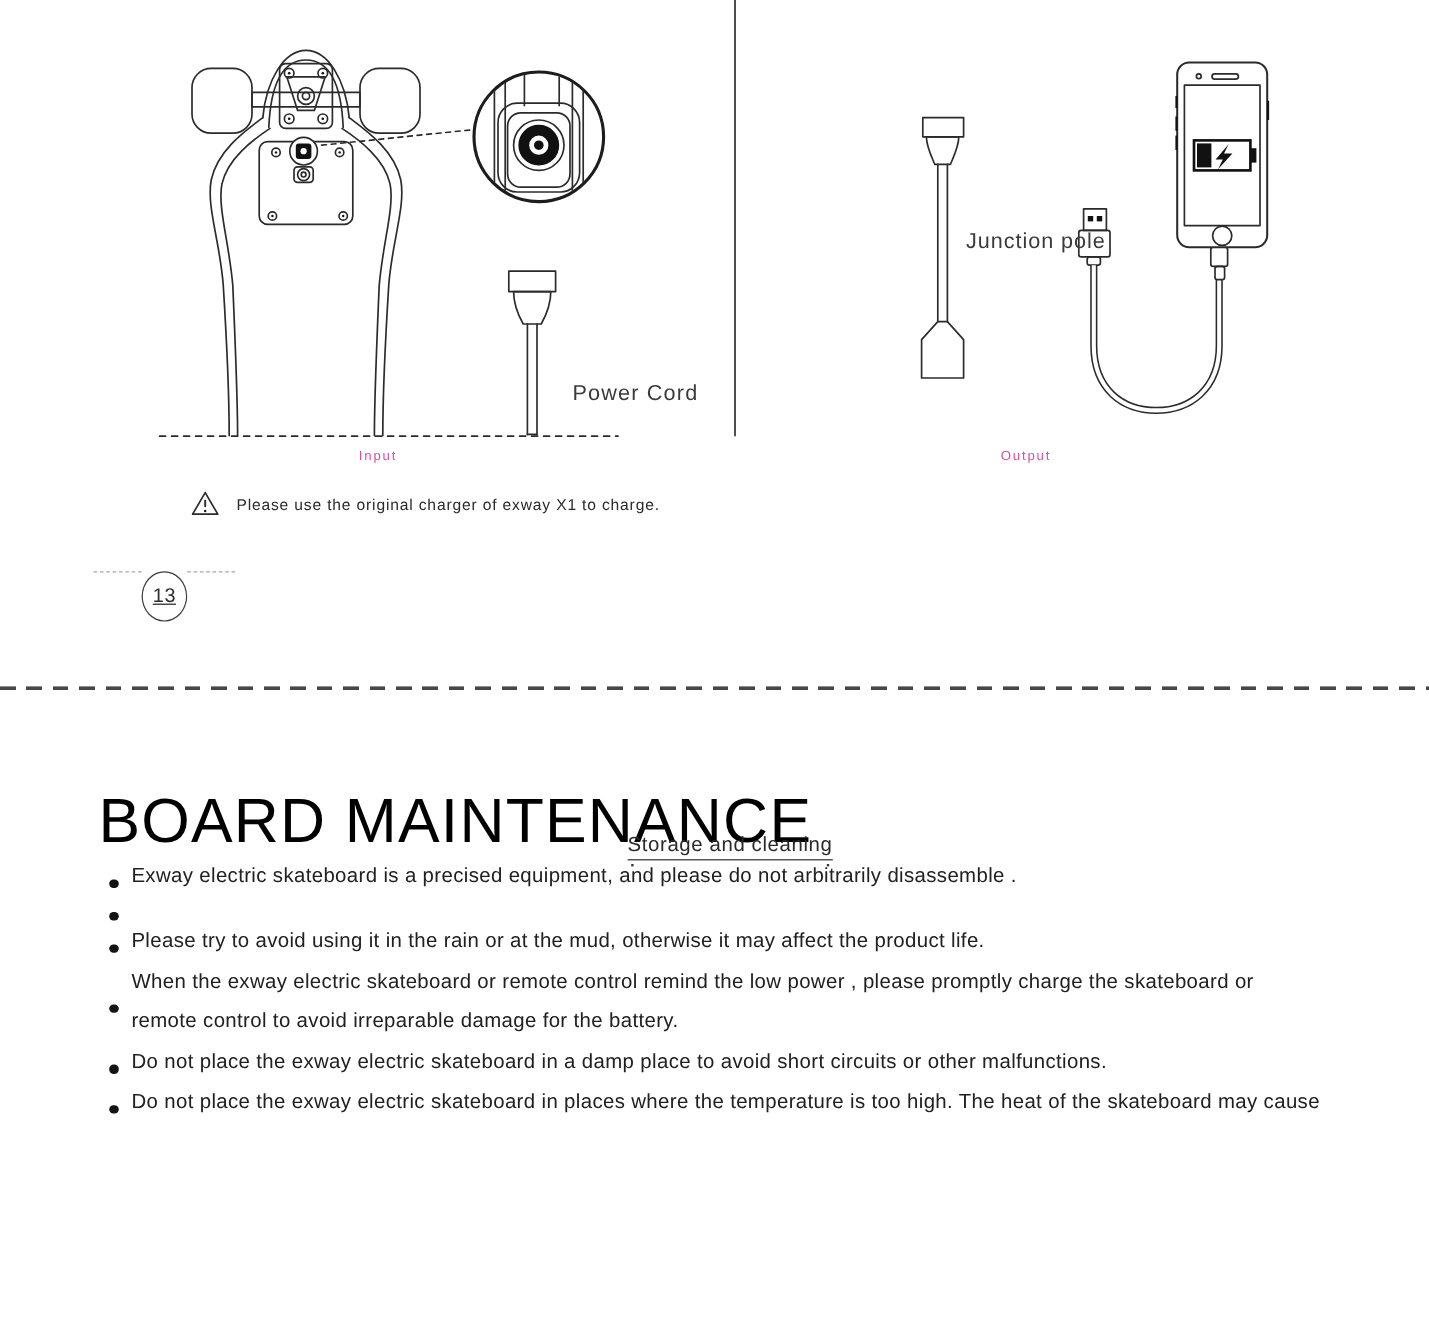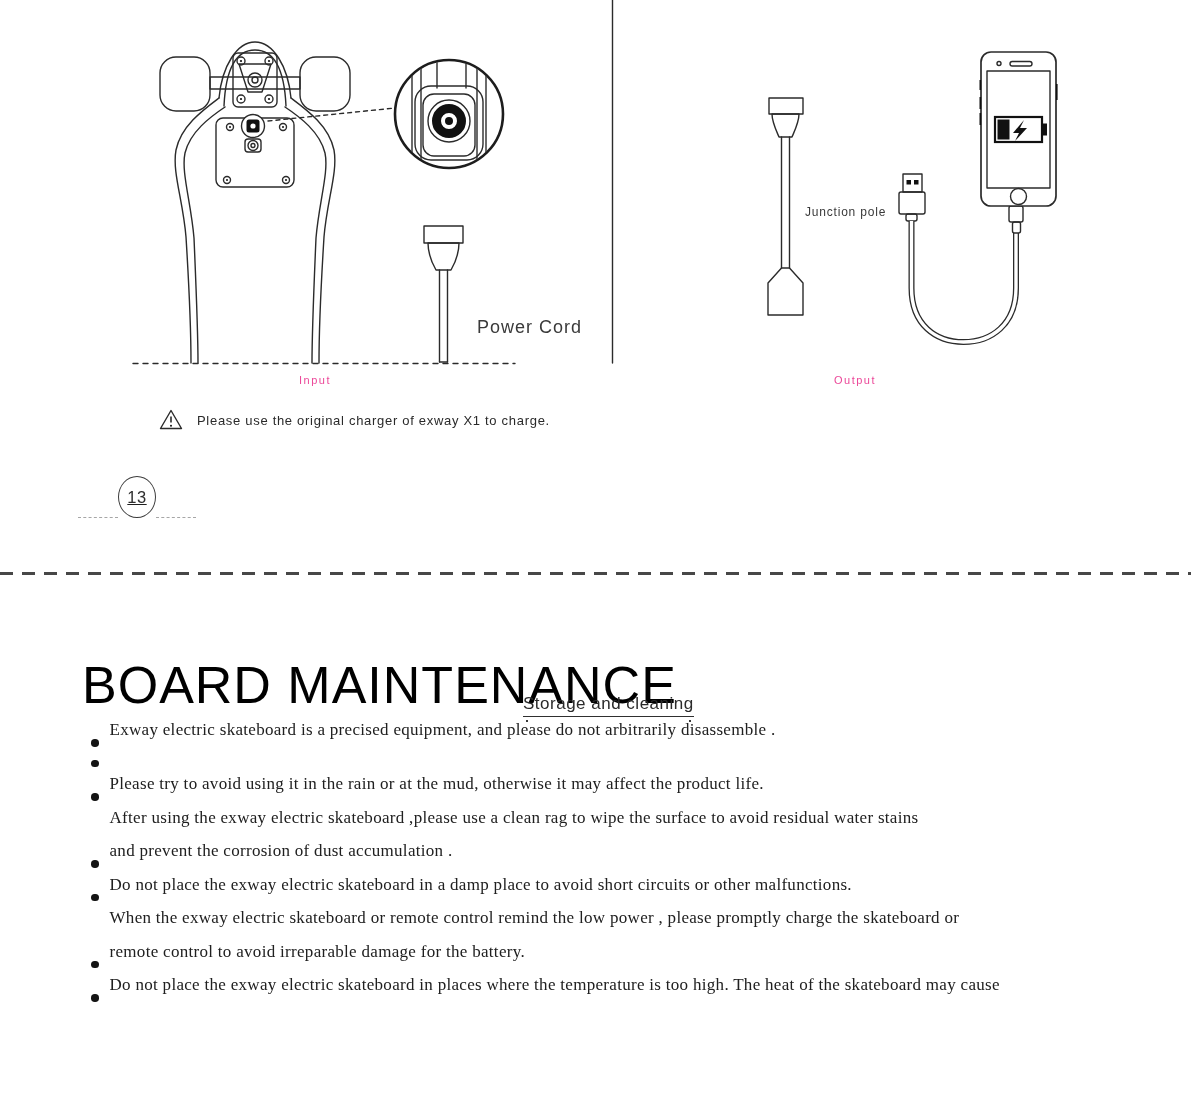--- a/index.html
+++ b/index.html
@@ -17,21 +17,21 @@
     font-size:18px;letter-spacing:1px;color:#3a3a3a;white-space:nowrap;
   }
   .zone-label{
     font-size:11px;letter-spacing:1.5px;color:#ec4899;white-space:nowrap;
   }
   .warning-text{
     font-size:13px;letter-spacing:0.7px;color:#2a2a2a;white-space:nowrap;
   }
   
   .page-marker{
-    left:78px;top:476px;display:flex;align-items:flex-end;text-decoration:underline;
+    left:78px;top:476px;display:flex;align-items:flex-start;text-decoration:underline;
   }
   .marker-dash{
     width:40px;height:0;border-top:1.4px dashed #a6a6a6;
   }
   .marker-circle{
     width:36px;height:40px;border:1.4px solid #3c3c3c;border-radius:50%;
     display:flex;align-items:center;justify-content:center;
     font-size:16.5px;color:#2e2e2e;letter-spacing:0.5px;
   }
   
@@ -50,21 +50,21 @@
   }
   .section-subtitle::before,.section-subtitle::after{
     content:"";position:absolute;bottom:-6px;width:2px;height:2px;background:#3a3a3a;
   }
   .section-subtitle::before{left:3px;}
   .section-subtitle::after{right:3px;}
   .bullet-list{
     left:84px;top:713px;width:1100px;
   }
   .bullet-item{
-    display:flex;align-items:flex-end;font-family:Liberation Serif, serif;
+    display:flex;align-items:center;
   }
   .bullet-dot{
     flex:0 0 auto;width:7.5px;height:7.5px;border-radius:50%;background:#141414;
     margin:13px 11px 0 7px;
   }
   .bullet-text{
     white-space:pre-wrap;
     font-size:17px;line-height:33.5px;letter-spacing:0.3px;color:#202020;
   }
   
@@ -206,21 +206,21 @@
 
     <g>
       <path class="ln" d="M171,410.5 L181.5,428.5 L160.5,428.5 Z"></path>
       <line x1="171" y1="416.5" x2="171" y2="422.5" stroke="#2b2b2b" stroke-width="1.6"></line>
       <circle class="fill" cx="171" cy="425.8" r="1"></circle>
     </g>
   </svg>
 
   <div class="abs diag-label" style="left:477px;top:317px">Power Cord</div>
 
-  <div class="abs diag-label" style="left:805px;top:205px;letter-spacing:0.8px;font-size:12px">Junction pole</div>
+  <div class="abs diag-label" style="left:805px;top:191px;letter-spacing:0.8px;font-size:18px">Junction pole</div>
 
   <div class="abs zone-label" style="left:299px;top:374px">Input</div>
 
   <div class="abs zone-label" style="left:834px;top:374px">Output</div>
 
   <div class="abs warning-text" style="left:197px;top:413px">Please use the original charger of exway X1 to charge.</div>
 
   <div class="abs page-marker">
     <div class="marker-dash"></div>
     <div class="marker-circle">13</div>
@@ -240,31 +240,26 @@
     </div>
     <div class="bullet-item">
       <span class="bullet-dot"></span>
     </div>
     <div class="bullet-item">
       <span class="bullet-dot"></span>
       <span class="bullet-text">Please try to avoid using it in the rain or at the mud, otherwise it may affect the product life.</span>
     </div>
     <div class="bullet-item">
       <span class="bullet-dot"></span>
-      <span class="bullet-text">After using the exway electric skateboard ,please use a clean rag to wipe the surface to avoid residual water stains
-and prevent the corrosion of dust accumulation .</span>
-    </div>
-    <div class="bullet-item">
-      <span class="bullet-dot"></span>
-      <span class="bullet-text">Do not place the exway electric skateboard in a damp place to avoid short circuits or other malfunctions.</span>
-    </div>
-    <div class="bullet-item">
-      <span class="bullet-dot"></span>
       <span class="bullet-text">When the exway electric skateboard or remote control remind the low power , please promptly charge the skateboard or
 remote control to avoid irreparable damage for the battery.</span>
     </div>
     <div class="bullet-item">
       <span class="bullet-dot"></span>
+      <span class="bullet-text">Do not place the exway electric skateboard in a damp place to avoid short circuits or other malfunctions.</span>
+    </div>
+    <div class="bullet-item">
+      <span class="bullet-dot"></span>
       <span class="bullet-text">Do not place the exway electric skateboard in places where the temperature is too high. The heat of the skateboard may cause</span>
     </div>
   </div>
 
 </div>
 
 </body></html>

